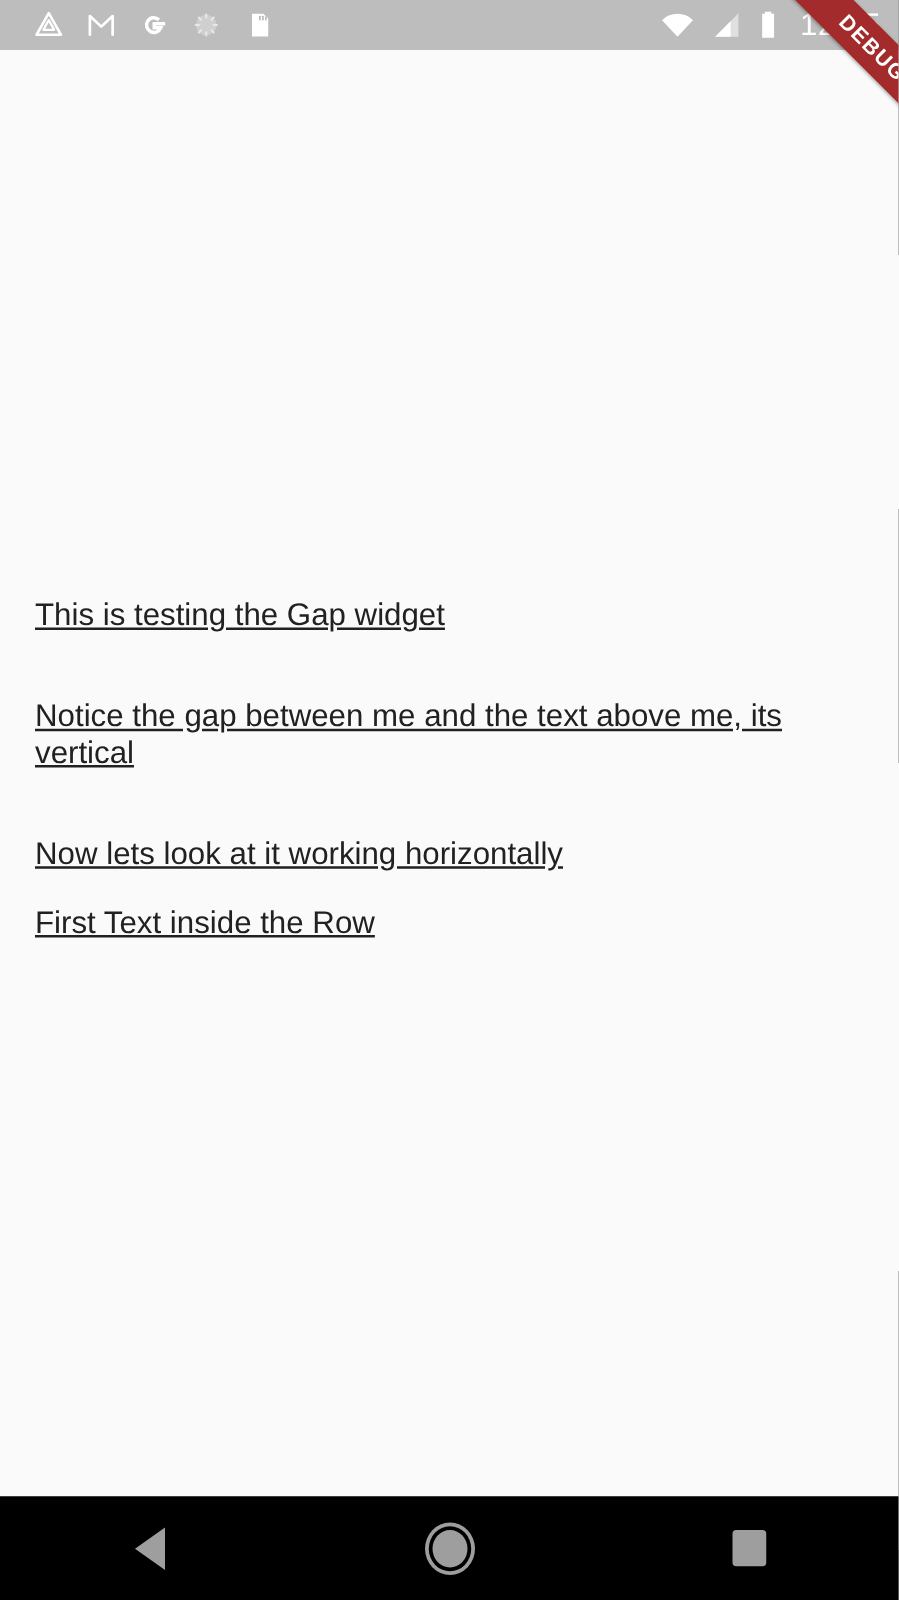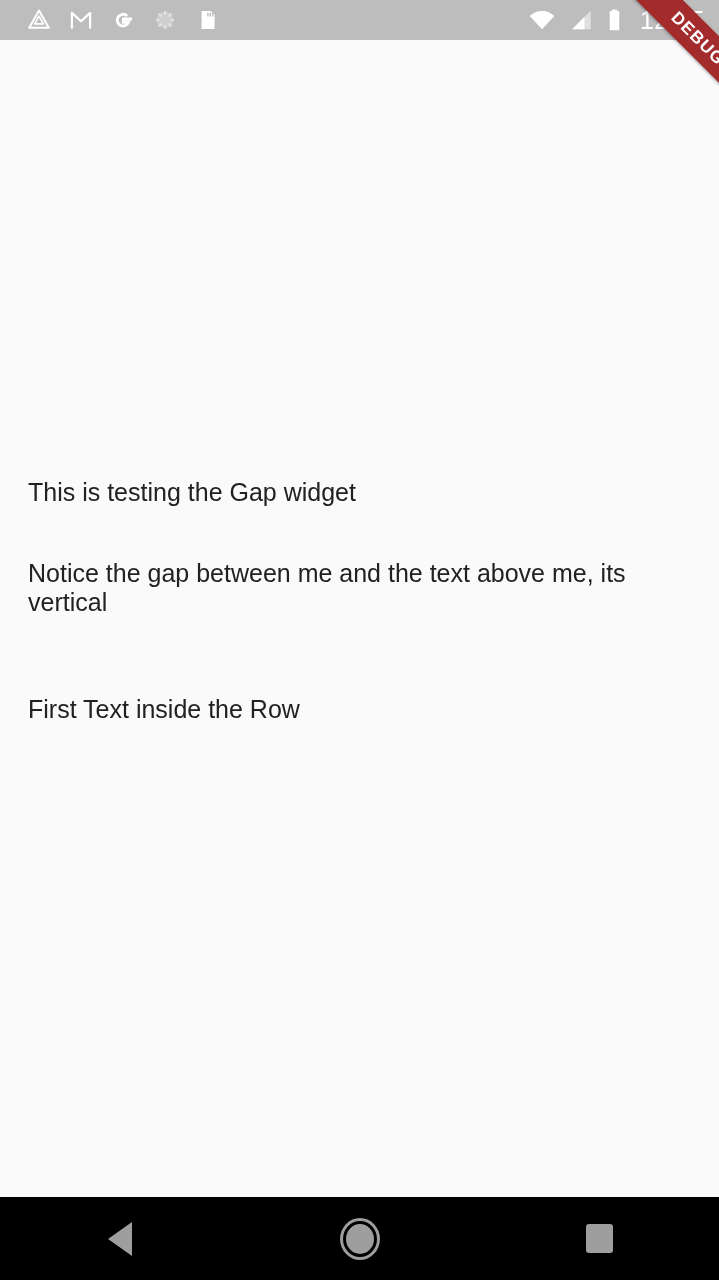--- a/index.html
+++ b/index.html
@@ -80,20 +80,21 @@
     position:absolute;
     left:28px;
     right:28px;
     top:438px;
   }
   .para {
     color:#212121;
     font-size:25px;
     line-height:1.16;
     font-family:"Liberation Sans", sans-serif;
+    text-decoration:underline;
   }
   .gap-v-1 { height:52px; }
   .gap-v-2 { height:52px; }
   .gap-v-3 { height:26px; }
   #row {
     display:flex;
     align-items:center;
     flex-direction:row;
   }
   .gap-h { width:31px; flex:0 0 31px; }
@@ -209,20 +210,21 @@
     <div id="gap-demo">
 
       <div class="para">This is testing the Gap widget</div>
 
       <div class="gap-v-1"></div>
 
       <div class="para">Notice the gap between me and the text above me, its vertical</div>
 
       <div class="gap-v-2"></div>
 
+      <div class="para">Now lets look at it working horizontally</div>
 
       <div class="gap-v-3"></div>
 
       <div id="row">
         <div class="para">First Text inside the Row</div>
         <div class="gap-h"></div>
       </div>
 
     </div>
   </div>

